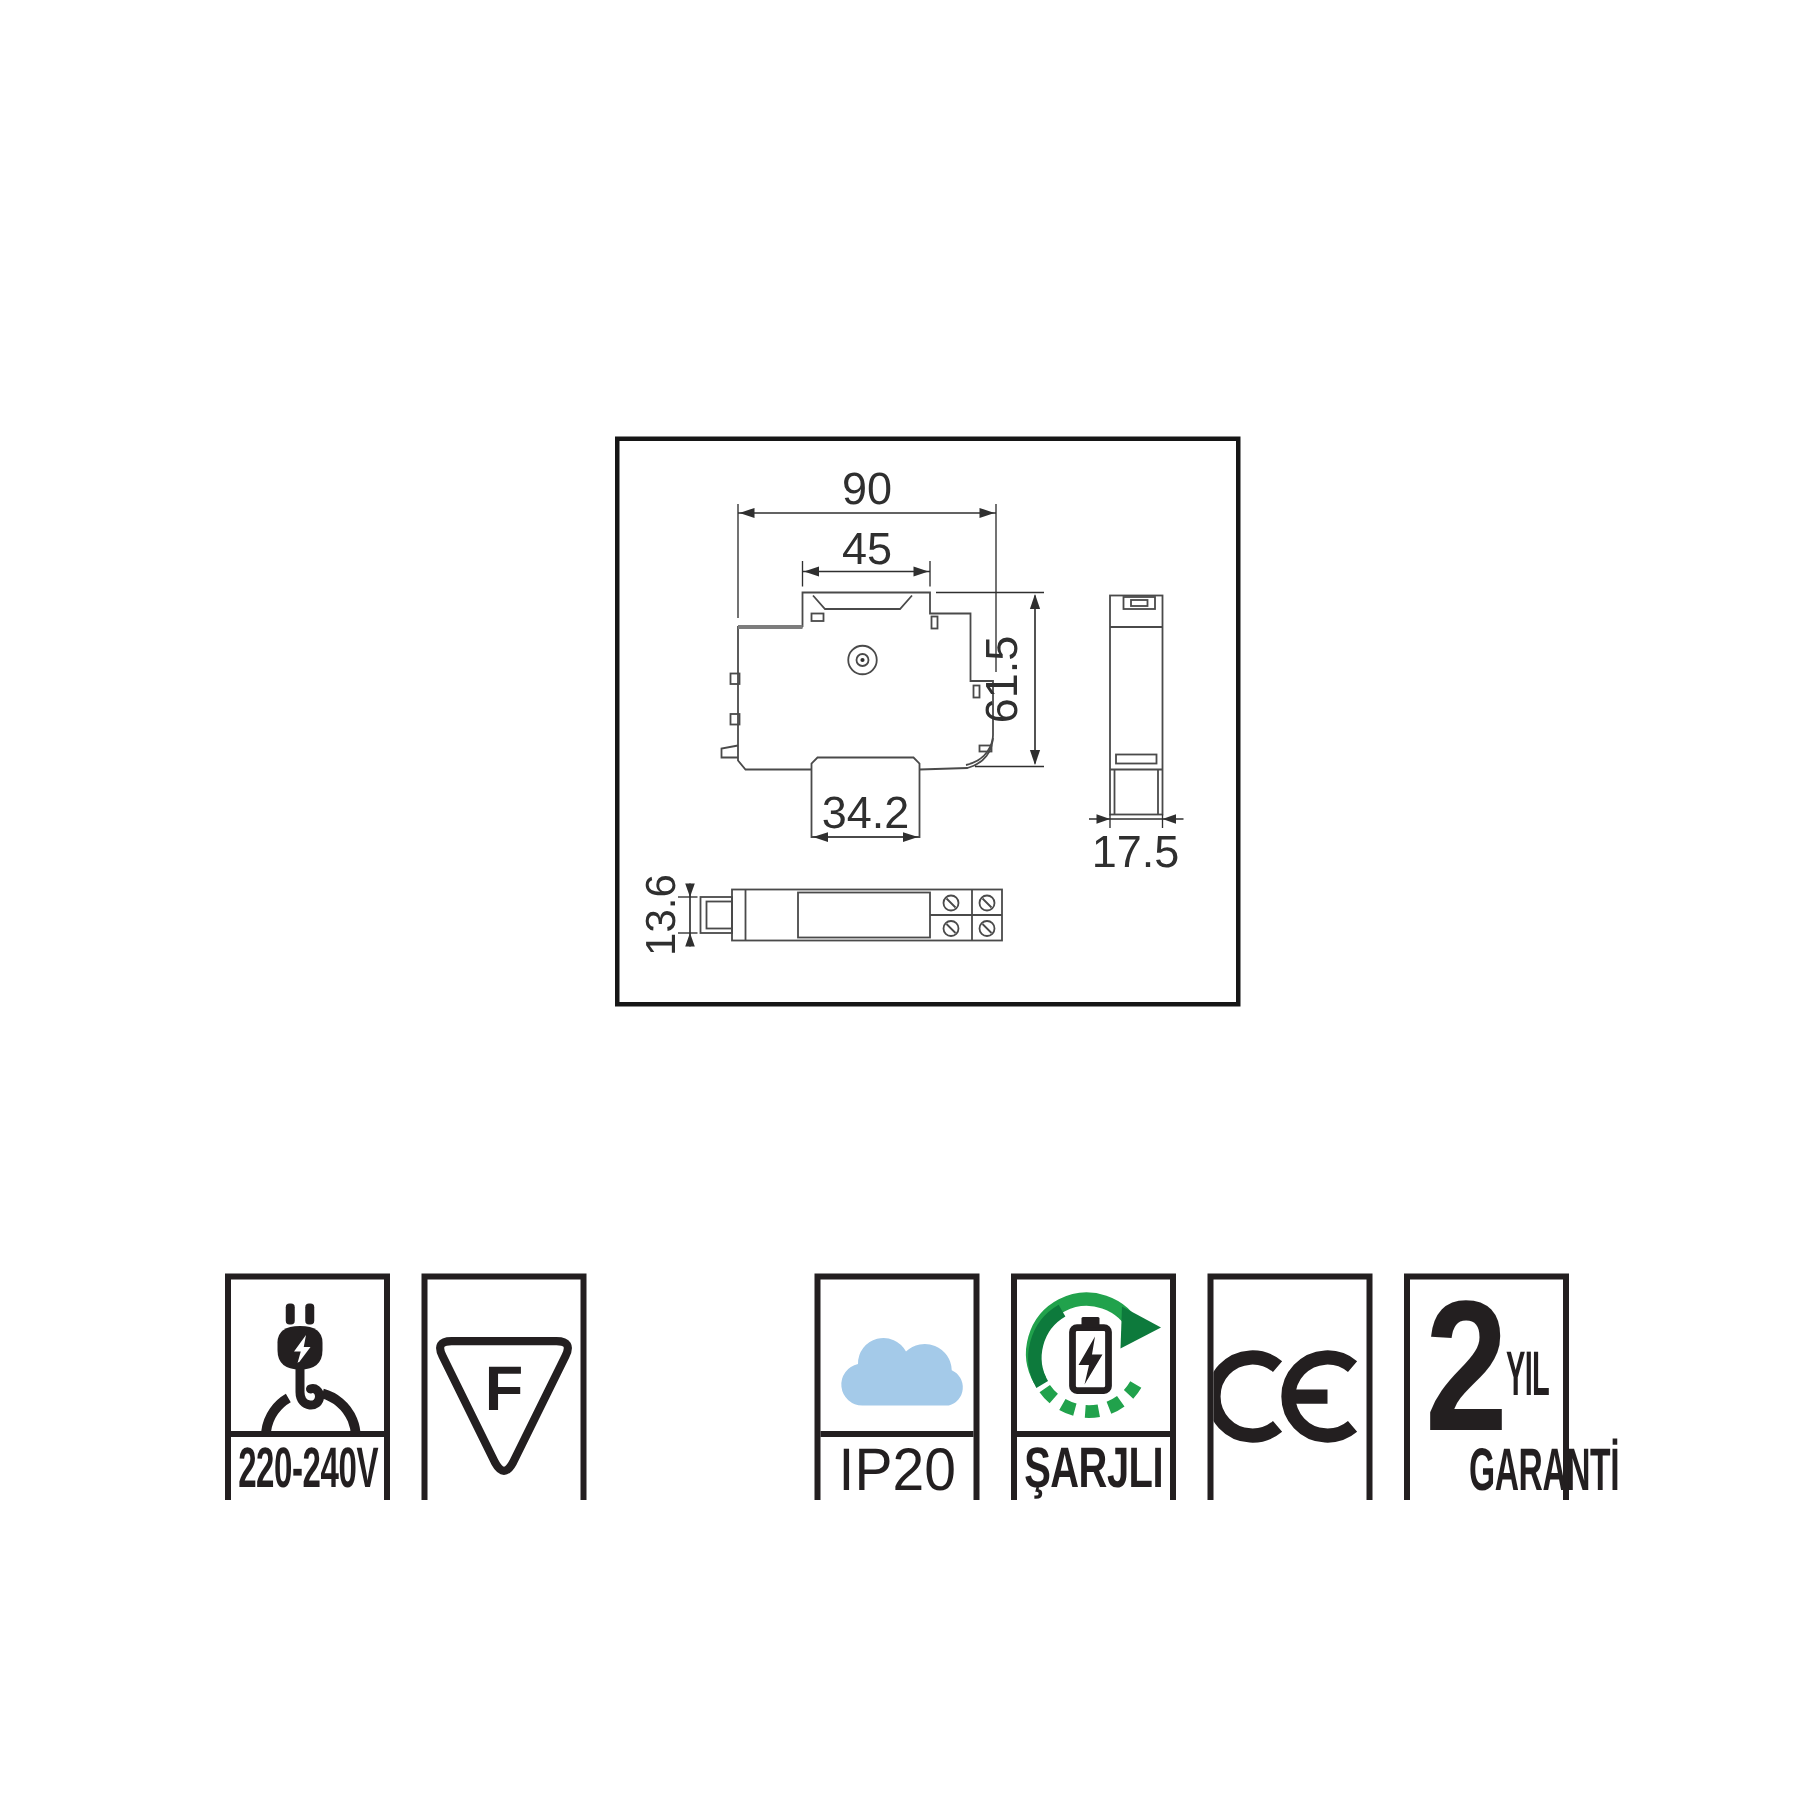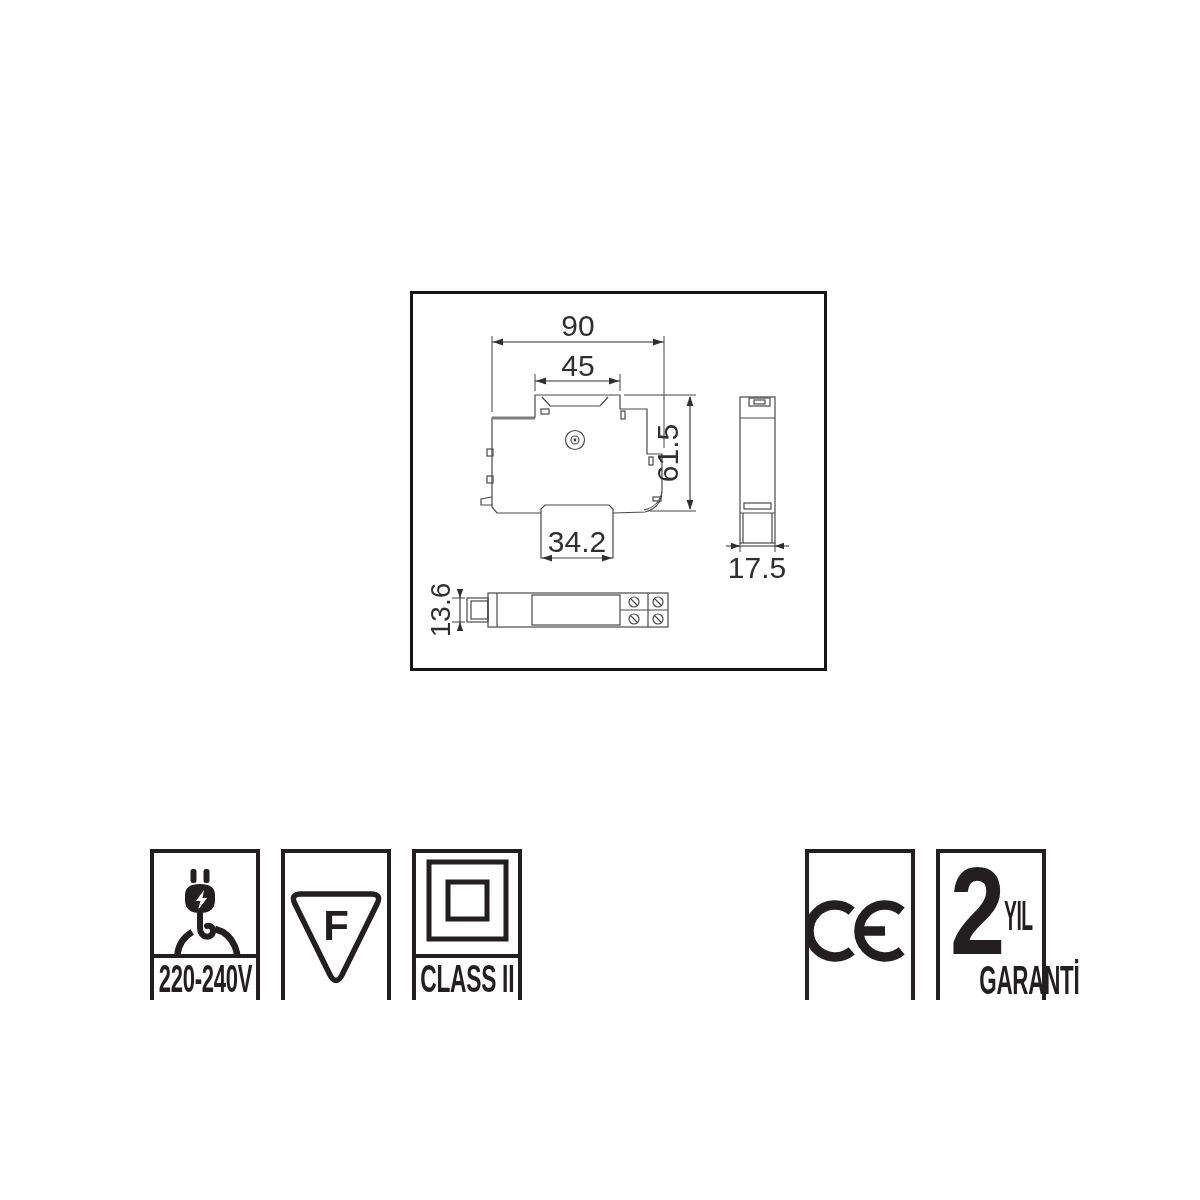--- a/index.html
+++ b/index.html
@@ -182,33 +182,48 @@
 
   <div class="badge" style="left:281px">
     <div class="icon-area full">
       <svg width="102" height="156" viewBox="0 0 102 156">
         <path class="ic-stroke" stroke-width="5.5" stroke-linejoin="round" d="M16,41 L86,41 Q97,41 92,51 L57,122 Q51,133 45,122 L10,51 Q5,41 16,41 Z"></path>
         <text x="51" y="87" text-anchor="middle" font-family="Liberation Sans, sans-serif" font-weight="bold" font-size="42" fill="var(--ink,#231f20)">F</text>
       </svg>
     </div>
   </div>
 
-  <div class="badge" style="left:412px">
+
+  <div class="badge" style="left:543px">
     <div class="icon-area">
       <svg width="102" height="105" viewBox="0 0 102 105">
-        <rect class="ic-stroke" stroke-width="5" x="13" y="9" width="77" height="77"></rect>
-        <rect class="ic-stroke" stroke-width="5" x="32" y="29" width="39" height="37"></rect>
+        <path class="ic-cloud" d="M28,84 a14,14 0 0 1 -3,-27.7 a17,17 0 0 1 32,-8.3 a18,18 0 0 1 30.5,12.5 a12.5,12.5 0 0 1 -2,23.5 z"></path>
       </svg>
     </div>
     <div class="badge-label">
-      <span class="lbl t-class">CLASS II</span>
-    </div>
-  </div>
-
-
+      <span class="lbl t-ip">IP20</span>
+    </div>
+  </div>
+
+  <div class="badge" style="left:674px">
+    <div class="icon-area">
+      <svg width="102" height="105" viewBox="0 0 102 105">
+        <path class="ic-green" stroke-width="9" d="M15.4,67.2 A36,36 0 1 1 79.2,34"></path>
+        <path class="ic-greendark" stroke-width="9" d="M16.8,70 A36,36 0 0 1 30,20.8"></path>
+        <path class="ic-green" stroke-width="8.5" stroke-dasharray="9 7" d="M18.5,72.7 A36,36 0 0 0 79.2,70"></path>
+        <polygon fill="var(--green-dark,#0d7a3c)" points="70,18 96,32 69,46"></polygon>
+        <rect x="37" y="32" width="24" height="42" rx="3" fill="#ffffff" class="ic-stroke" stroke-width="4.5"></rect>
+        <rect class="ic-ink" x="43" y="25" width="12" height="7" rx="1"></rect>
+        <polygon class="ic-ink" points="52,38 41,57 48,57 45,70 57,50 50,50"></polygon>
+      </svg>
+    </div>
+    <div class="badge-label">
+      <span class="lbl t-sarjli">ŞARJLI</span>
+    </div>
+  </div>
 
   <div class="badge" style="left:805px">
     <div class="icon-area full">
       <svg width="102" height="156" viewBox="0 0 102 156" role="img" aria-label="CE">
         <path class="ic-stroke" stroke-width="9.5" d="M42.7,58.1 A26,26 0 1 0 42.7,97.9"></path>
         <path class="ic-stroke" stroke-width="9.5" d="M92.7,58.1 A26,26 0 1 0 92.7,97.9"></path>
         <path class="ic-stroke" stroke-width="9.5" d="M50,78 L76,78"></path>
       </svg>
     </div>
   </div>

